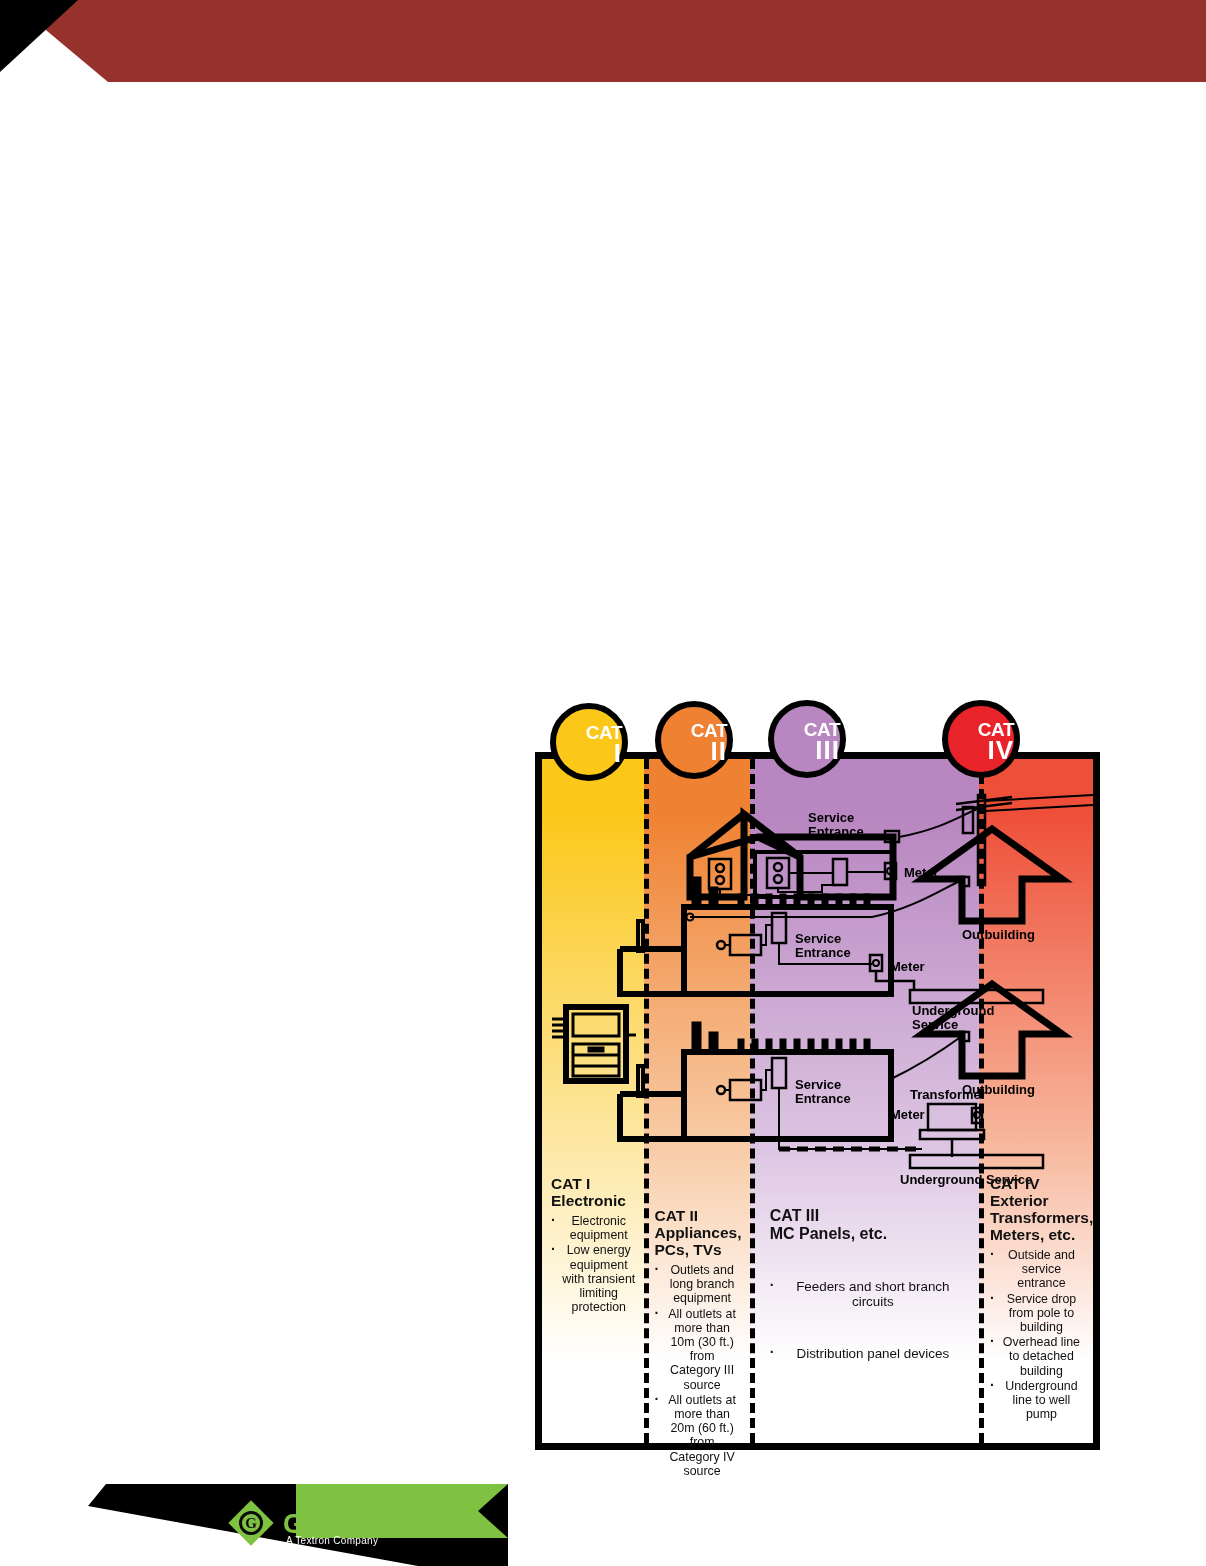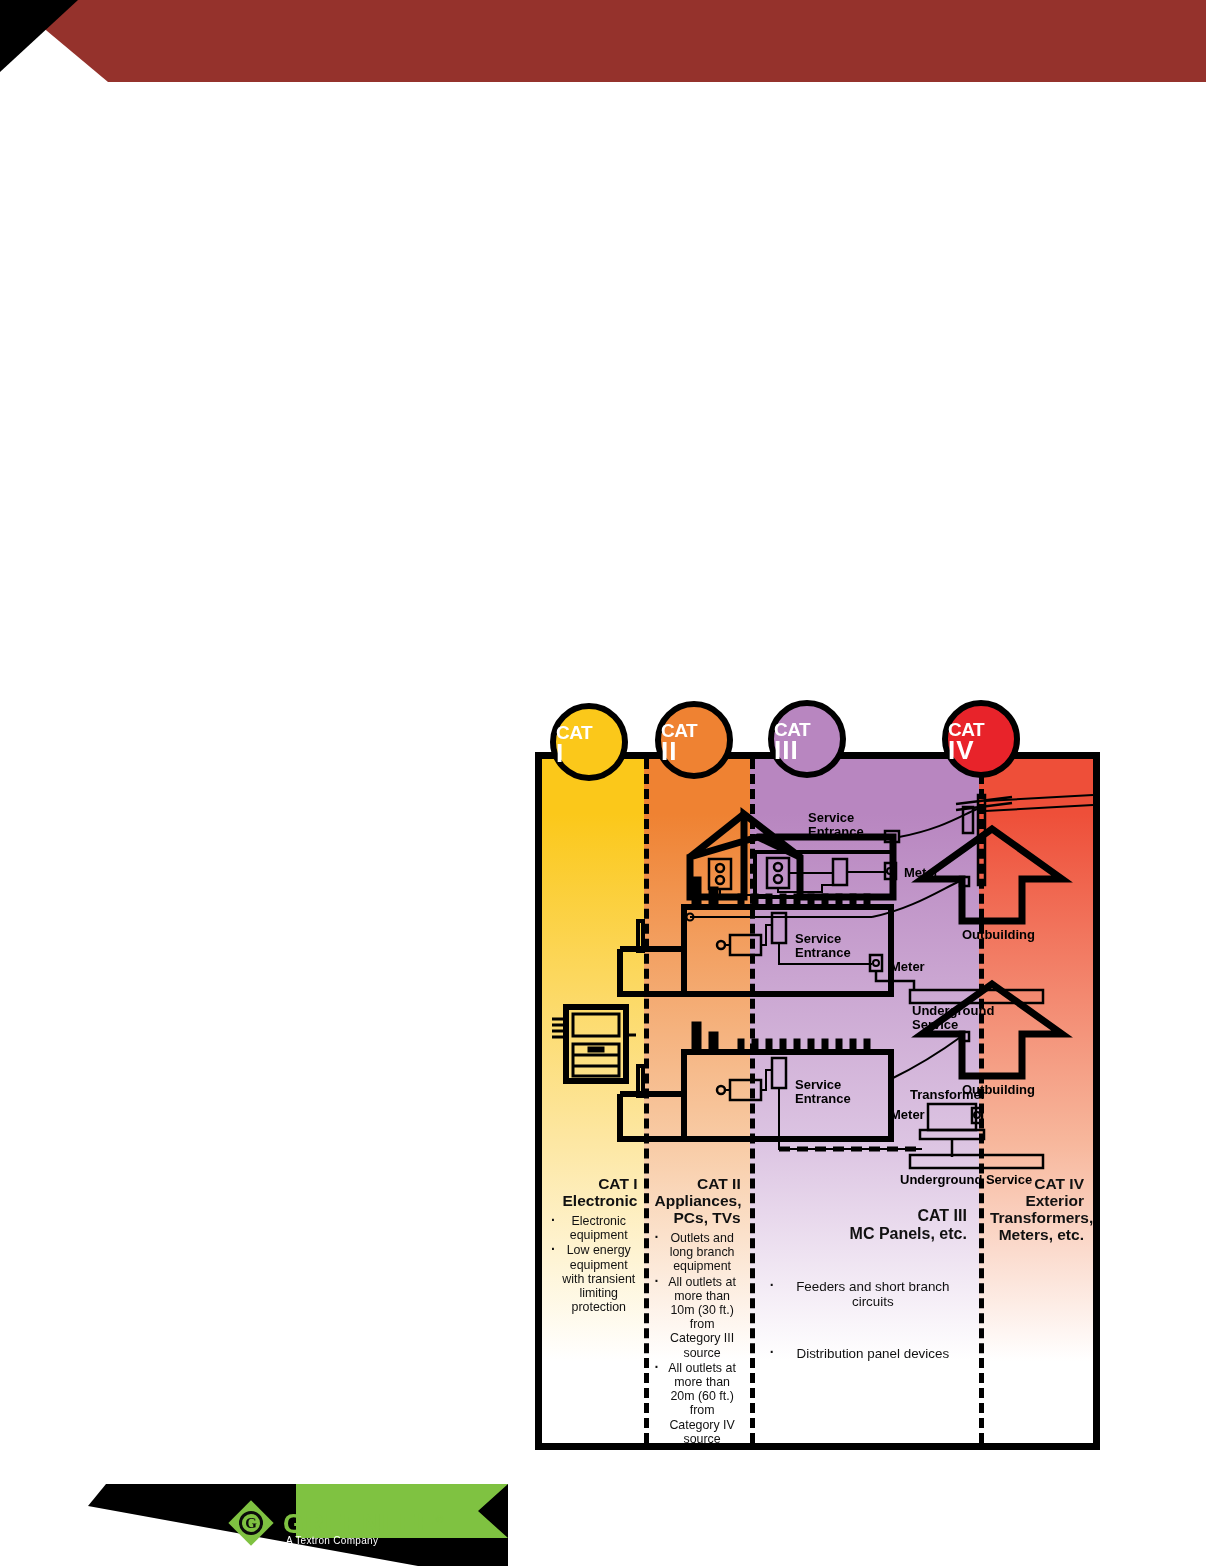--- a/index.html
+++ b/index.html
@@ -40,39 +40,39 @@
   .col{position:relative;height:100%;}
   .c1{width:18.6%;background:linear-gradient(180deg,#FBC81A 0%,#FBC81A 8%,#FDE7A3 56%,#FFFFFF 88%,#FFFFFF 100%);}
   .c2{width:19.1%;background:linear-gradient(180deg,#EF8232 0%,#EF8232 8%,#F8CBA5 56%,#FFFFFF 88%,#FFFFFF 100%);}
   .c3{width:41.6%;background:linear-gradient(180deg,#B886C0 0%,#B886C0 8%,#DCC4E2 56%,#FFFFFF 88%,#FFFFFF 100%);}
   .c4{width:20.7%;background:linear-gradient(180deg,#EE4F39 0%,#EE4F39 8%,#F7B79C 56%,#FFFFFF 88%,#FFFFFF 100%);}
   .divider{position:absolute;top:0;bottom:0;width:0;border-left:5px dashed #000;}
   .d1{left:18.6%;} .d2{left:37.7%;} .d3{left:79.3%;}
 
   
   .badge{position:absolute;width:78px;height:78px;border-radius:50%;border:6px solid #000;
-         box-sizing:border-box;color:#fff;text-align:left;z-index:9;}
+         box-sizing:border-box;color:#fff;text-align:right;z-index:9;}
   .badge .bt{display:block;font:bold 19px/17px "Liberation Sans",sans-serif;margin-top:15px;letter-spacing:-.5px;}
   .badge .bn{display:block;font:bold 26px/24px "Liberation Sans",sans-serif;letter-spacing:1px;}
   .b1{left:550px;top:703px;background:#FBC81A;}
   .b2{left:655px;top:701px;background:#EF8232;}
   .b3{left:768px;top:700px;background:#B886C0;}
   .b4{left:942px;top:700px;background:#E8232A;}
 
   
   .art{position:absolute;left:0;top:0;width:551px;height:684px;pointer-events:none;}
 
   
   .legend{position:absolute;left:0;top:408px;right:0;bottom:0;display:flex;}
   .lg{position:relative;box-sizing:border-box;}
   .g1{width:18.6%;padding:8px 7px 0 9px;}
-  .g2{width:19.1%;padding:8px 9px 16px 10px;}
+  .g2{width:19.1%;padding:8px 9px 16px 10px;margin-top:32px;}
   .g3{width:41.6%;padding:8px 12px 0 20px;}
   .g4{width:20.7%;padding:8px 9px 12px 11px;}
-  .lg h4{margin:0;text-align:right;color:#111;
+  .lg h4{margin:0;text-align:left;color:#111;
          font:bold 15.5px/17px "Liberation Sans",sans-serif;}
   .lg ul{list-style:none;margin:5px 0 0 0;padding:0;}
   .lg li{position:relative;padding-left:9px;margin-bottom:1px;color:#111;
          font:400 12.4px/14.2px "Liberation Sans",sans-serif;text-align:center;}
   .lg li:before{content:"\00B7";position:absolute;left:0;top:-1px;font-weight:bold;font-size:14px;}
   .g3 li,.g3 h4{font-size:13.4px;}
   .g3 li{line-height:15.4px;margin-top:36px;}
   .g3 h4{font-size:16px;line-height:18px;margin-top:32px;}
 </style>
 </head>
@@ -278,20 +278,26 @@
       </ul>
     </div>
 
     <div class="lg g4">
       <h4>
         <span>CAT IV</span><br>
         <span>Exterior</span><br>
         <span>Transformers,</span><br>
         <span>Meters, etc.</span>
       </h4>
+      <ul>
+        <li>Outside and service entrance</li>
+        <li>Service drop from pole to building</li>
+        <li>Overhead line to detached building</li>
+        <li>Underground line to well pump</li>
+      </ul>
     </div>
   </div>
 </div>
 
 <div class="badge b1">
   <span class="bt">CAT</span>
   <span class="bn">I</span>
 </div>
 <div class="badge b2">
   <span class="bt">CAT</span>

